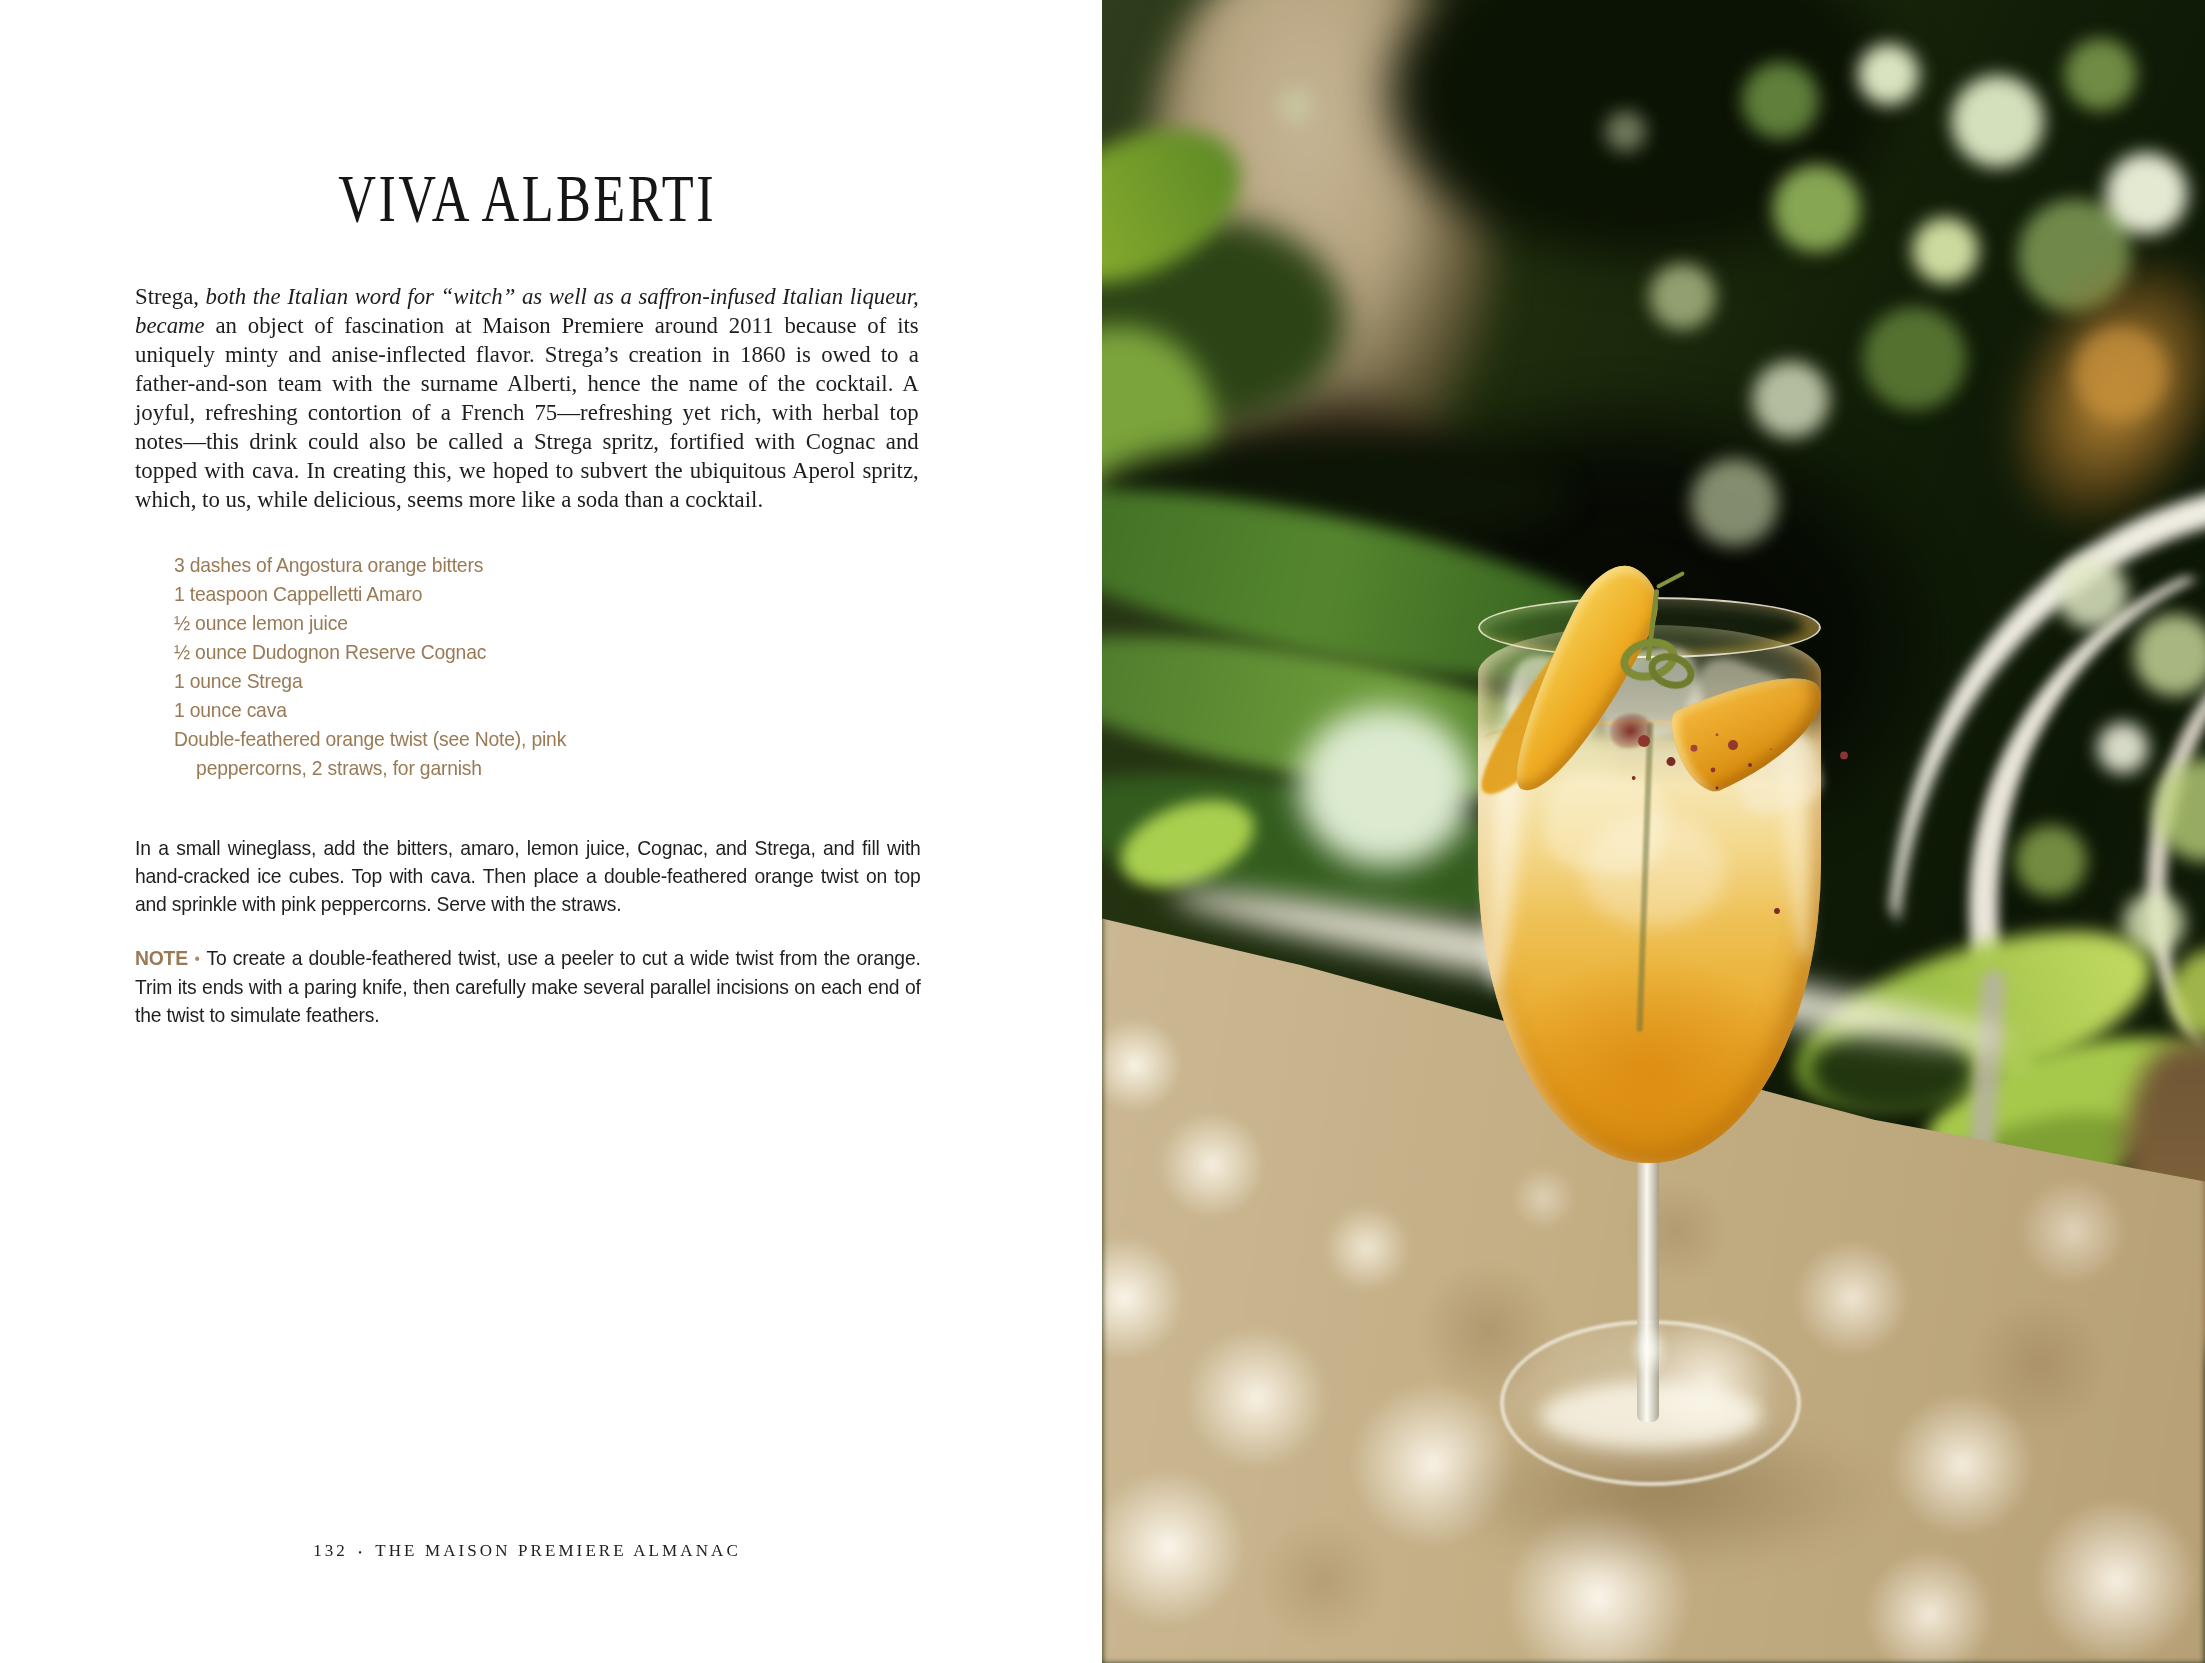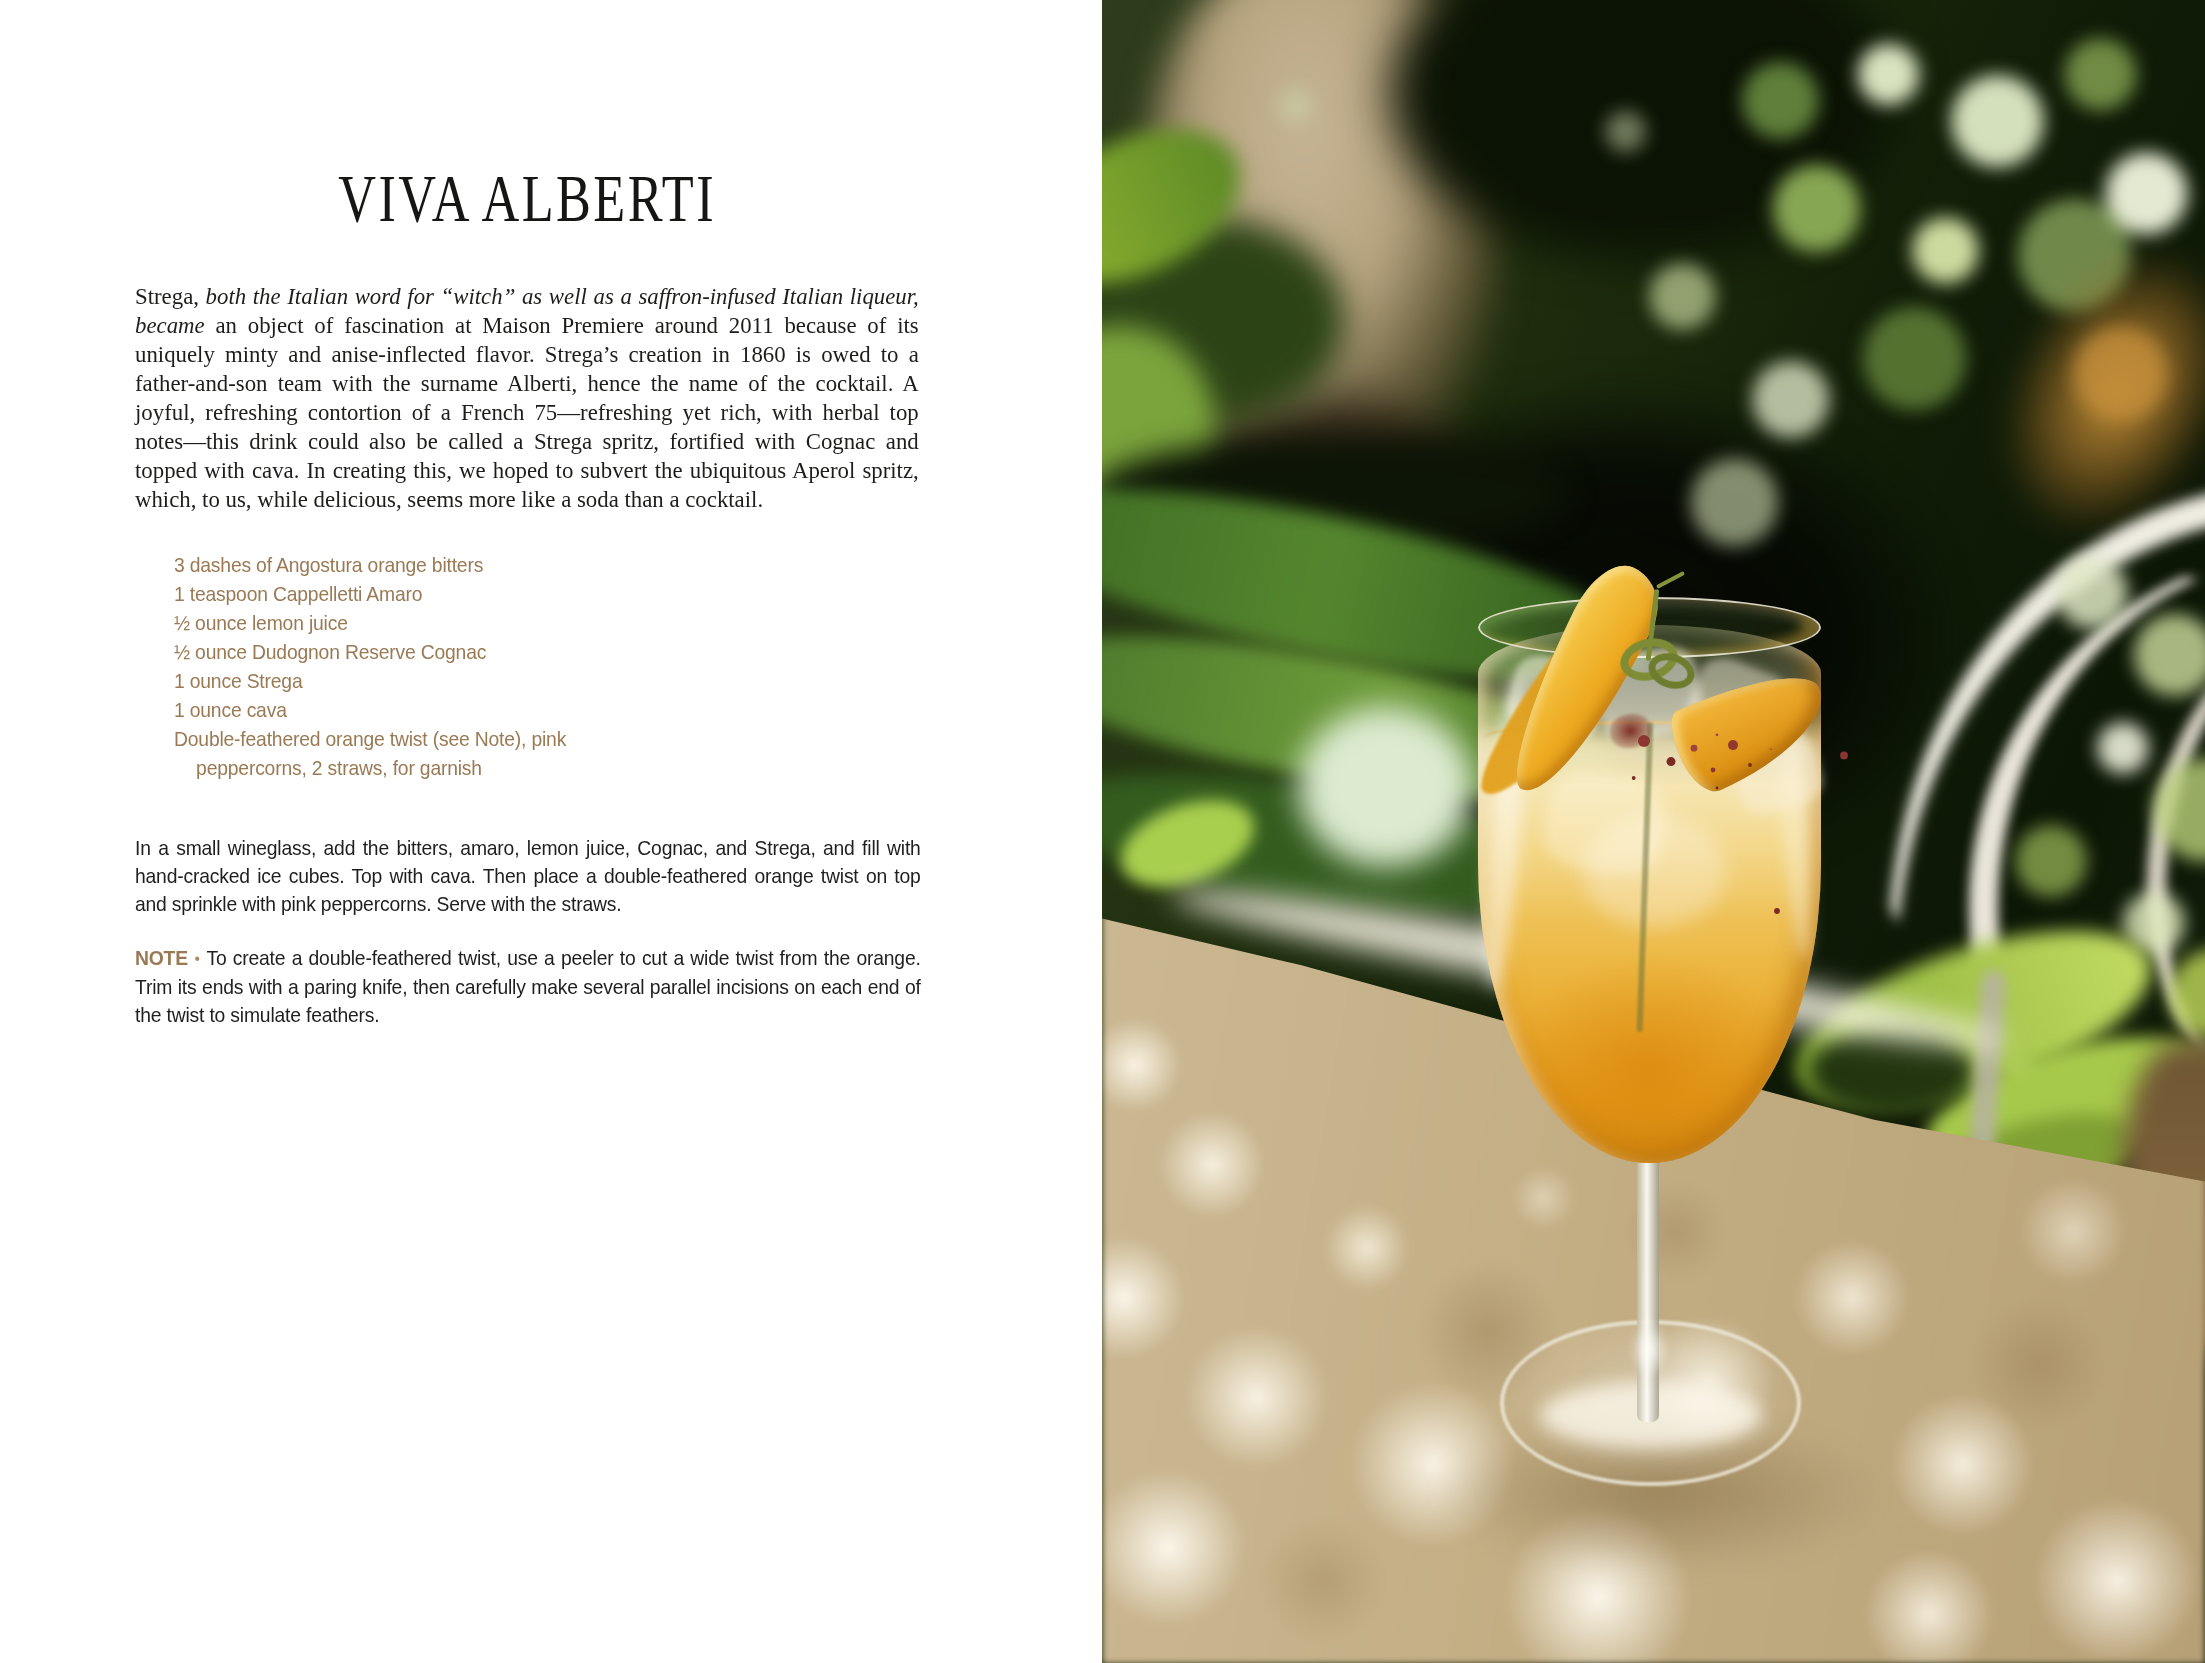--- a/index.html
+++ b/index.html
@@ -223,20 +223,21 @@
         <li>½ ounce Dudognon Reserve Cognac</li>
         <li>1 ounce Strega</li>
         <li>1 ounce cava</li>
         <li>Double-feathered orange twist (see Note), pink peppercorns, 2 straws, for garnish</li>
       </ul>
 
     <p class="method">In a small wineglass, add the bitters, amaro, lemon juice, Cognac, and Strega, and fill with hand-cracked ice cubes. Top with cava. Then place a double-feathered orange twist on top and sprinkle with pink peppercorns. Serve with the straws.</p>
 
     <p class="note"><span class="note-label">NOTE</span><span class="note-dot">•</span><span>To create a double-feathered twist, use a peeler to cut a wide twist from the orange. Trim its ends with a paring knife, then carefully make several parallel incisions on each end of the twist to simulate feathers.</span></p>
 
+    <div class="footer"><span>132</span><span class="dot">•</span><span>THE MAISON PREMIERE ALMANAC</span></div>
   </section>
 
   <section class="photo" role="img" aria-label="Viva Alberti cocktail: a stemmed wineglass filled with orange spritz and cracked ice, garnished with a double-feathered orange twist on a knotted green pick and pink peppercorns, standing on a sunlit stone table with dappled light, blurred green foliage and a white wire chair behind.">
     <div class="ph-base"></div>
     <div class="tan-wall"></div>
     <div class="tan-wall-dark"></div>
     <div class="canopy-dark"></div>
     <div class="dark-core"></div>
     <div class="leaf-tl"></div>
     <div class="leaf-left-b1"></div>

